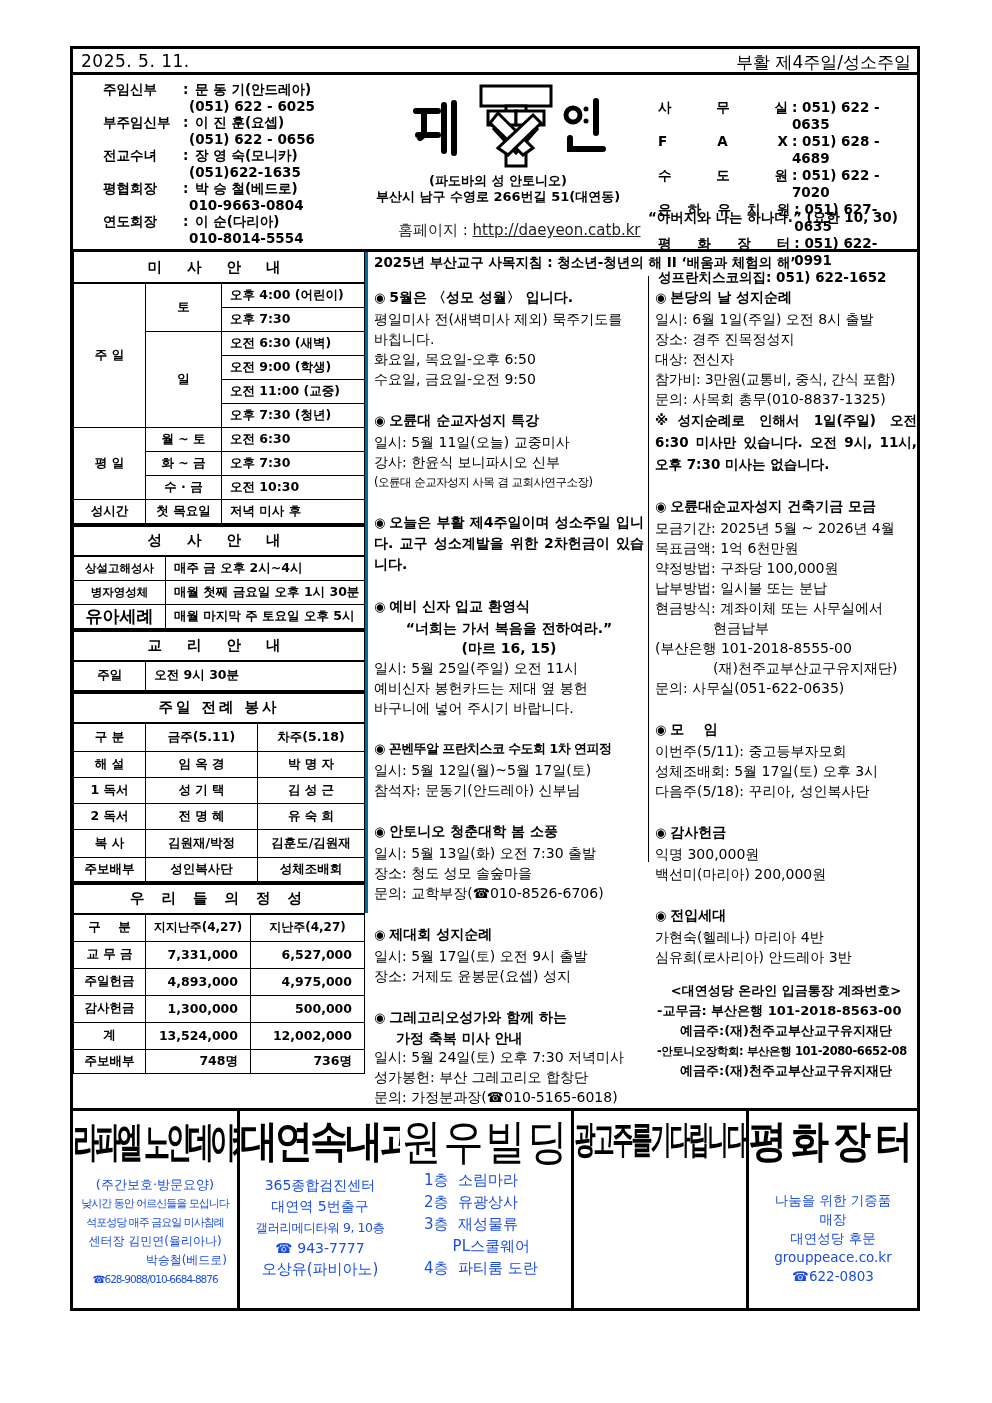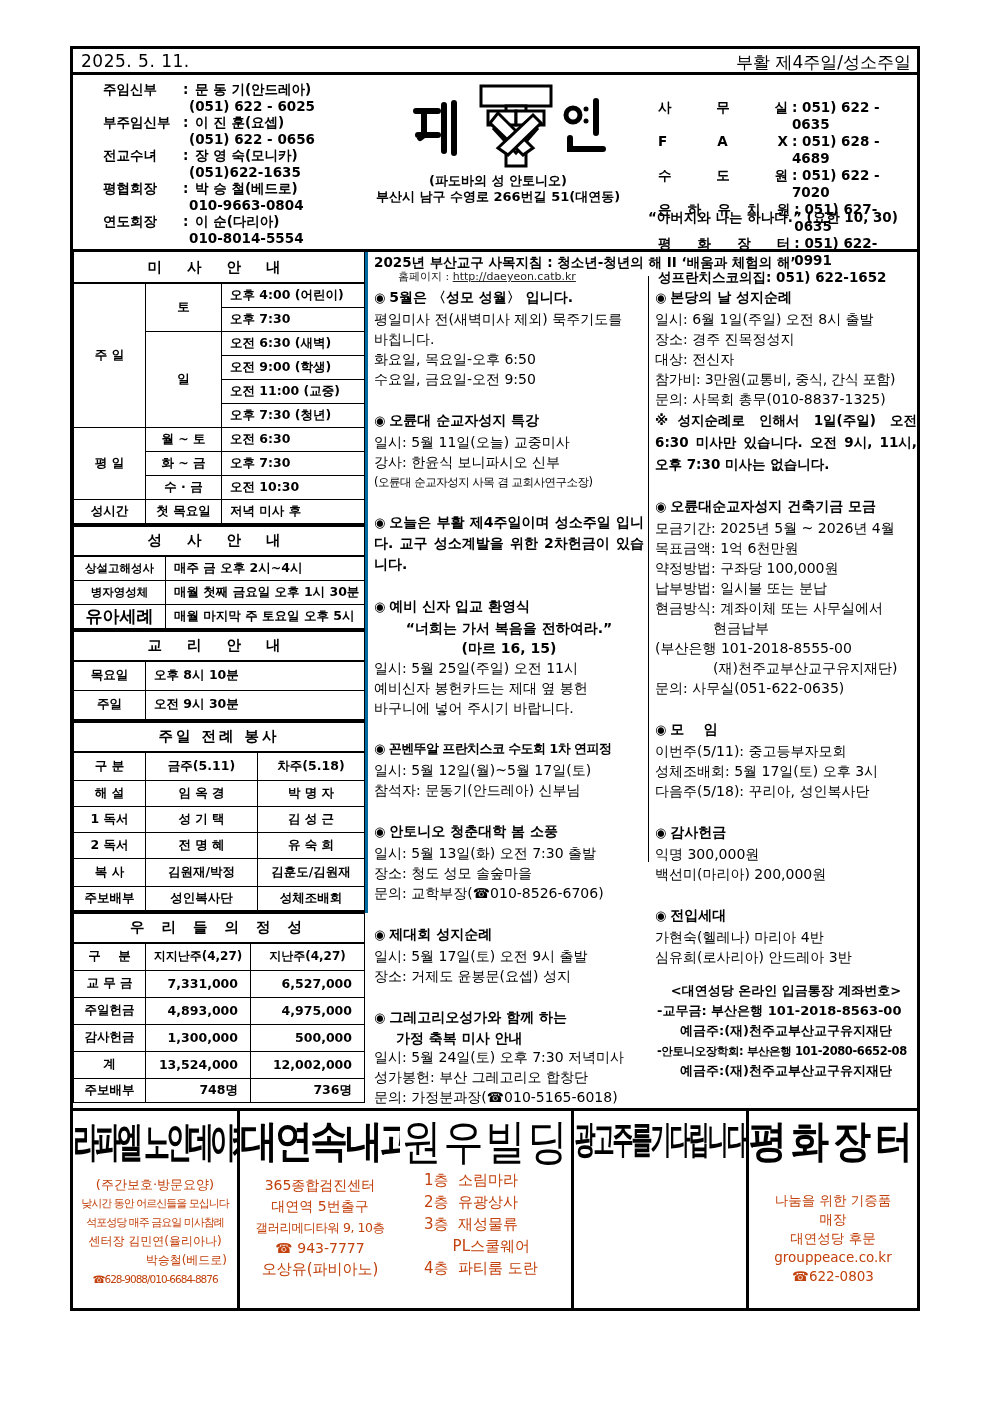--- a/index.html
+++ b/index.html
@@ -14,21 +14,21 @@
   .datebar .season { position: absolute; right: 6px; top: 2px; font-size: 17px; }
   
   .header { position: absolute; left: 0; top: 26px; width: 844px; height: 177px; border-bottom: 3px solid #000; }
   .staff { position: absolute; left: 30px; top: 6px; font-size: 13.5px; font-weight: bold; line-height: 16.5px; }
   .staff .row { display: flex; }
   .staff .role { width: 80px; text-align: left; }
   .staff .sep { width: 12px; }
   .staff .indent { padding-left: 86px; }
   .logo { position: absolute; left: 325px; top: 8px; width: 220px; height: 85px; }
   .parish { position: absolute; left: 300px; top: 98px; width: 250px; text-align: center; font-size: 13px; font-weight: bold; line-height: 16px; }
-  .homepage { position: absolute; left: 325px; top: 146px; font-size: 11px; color: #222; margin-top: 48px; }
+  .homepage { position: absolute; left: 325px; top: 146px; font-size: 15px; color: #222; }
   .homepage a { color: #222; text-decoration: underline; }
   .contacts { position: absolute; left: 585px; top: 24px; font-size: 13.5px; font-weight: bold; line-height: 17px; }
   .contacts .row { display: flex; }
   .contacts .lbl { width: 135px; display: flex; justify-content: space-between; }
   .contacts .val { padding-left: 4px; }
   .quote { position: absolute; left: 575px; top: 134px; font-size: 13.5px; font-weight: bold; }
   
   .leftcol { position: absolute; left: 0; top: 203px; width: 292px; }
   table { border-collapse: collapse; width: 100%; }
   td, th { border: 1px solid #000; font-size: 12.5px; font-weight: bold; text-align: center; height: 24px; padding: 0 3px; }
@@ -49,21 +49,21 @@
   .sect p.center { text-align: center; }
   .sect p.bold { font-weight: bold; font-size: 13.5px; line-height: 22px; }
   .sect p.hang { padding-left: 58px; }
   .acct { text-align: center; font-size: 13px; font-weight: bold; line-height: 20px; }
   .acct .left { text-align: left; padding-left: 2px; }
   
   .ads { position: absolute; left: 70px; top: 1108px; width: 850px; height: 203px; border: 3px solid #000; display: flex; }
   .ad { border-right: 3px solid #000; height: 100%; position: relative; text-align: center; }
   .ad:last-child { border-right: none; }
   .ad .big { font-weight: bold; white-space: nowrap; overflow: hidden; line-height: 1; }
-  .ad .small { font-size: 13.5px; line-height: 19px; color: #c2410c; }
+  .ad .small { font-size: 13.5px; line-height: 19px; color: #1d4ed8; }
 </style>
 </head>
 <body>
 
 <div class="page">
 
   <div class="datebar">
     <span class="date">2025. 5. 11.</span>
     <span class="season">부활 제4주일/성소주일</span>
   </div>
@@ -249,24 +249,20 @@
             <td style="font-size:17px;border-radius:7px;">유아세례</td>
             <td class="l">매월 마지막 주 토요일  오후 5시</td>
           </tr>
     </tbody>
       </table>
 
     <table>
       <tbody>
           <tr class="sec-title">
             <td colspan="2">교 리 안 내</td>
-          </tr>
-      <tr>
-            <td style="width:72px;height:29px;">목요일</td>
-            <td class="l">오후 8시 10분</td>
           </tr>
       <tr>
             <td style="height:29px;">주일</td>
             <td class="l">오전 9시 30분</td>
           </tr>
     </tbody>
       </table>
 
     <table>
       <tbody>

